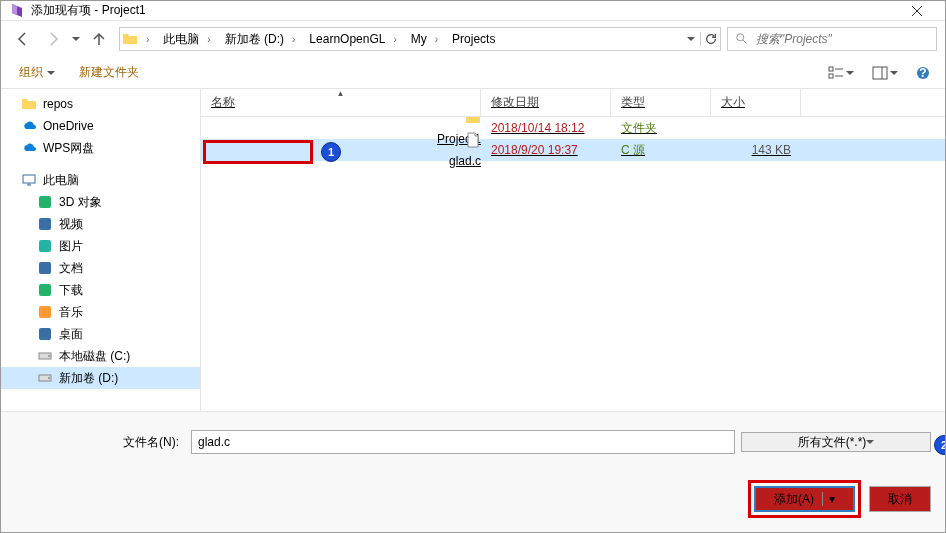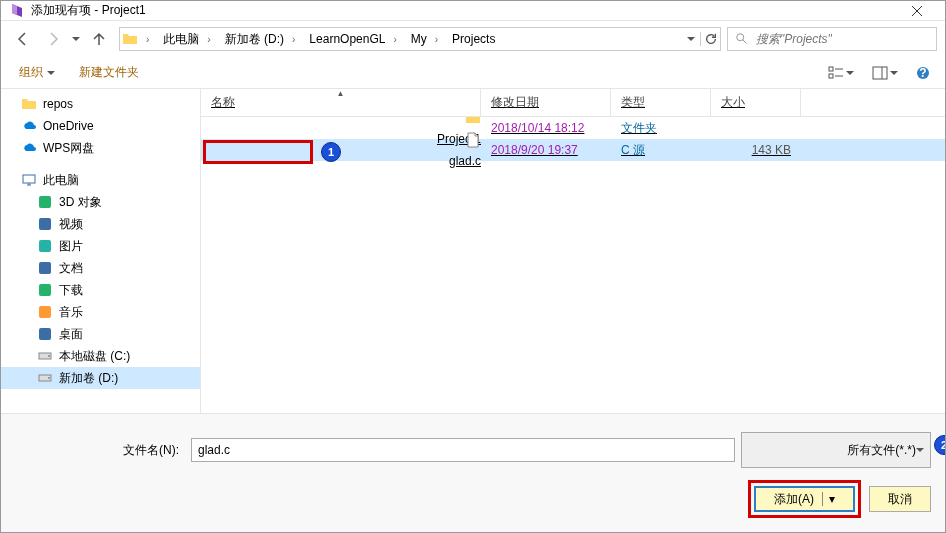--- a/index.html
+++ b/index.html
@@ -44,35 +44,35 @@
 .col { padding: 0 10px; height: 100%; display: flex; align-items: center; border-right: 1px solid #e5e5e5; color: #444; cursor: pointer; position: relative; }
 .col-name { width: 280px; }
 .col-date { width: 130px; }
 .col-type { width: 100px; }
 .col-size { width: 90px; justify-content: flex-start; }
 .col-sort { position: absolute; top: 0; left: 50%; transform: translateX(-50%); font-size: 8px; color: #555; }
 .filelist { flex: 1; overflow-y: auto; position: relative; }
 .file-row { height: 22px; display: flex; align-items: center; cursor: pointer; }
 .file-row.selected { background: #cde8ff; }
 .file-cell-name { width: 280px; display: flex; align-items: flex-end; padding-left: 20px; gap: 6px; flex-direction: column; }
-.file-cell-date { width: 130px; padding: 0 10px; color: #a21caf; }
-.file-cell-type { width: 100px; padding: 0 10px; color: #0369a1; }
+.file-cell-date { width: 130px; padding: 0 10px; color: #b91c1c; }
+.file-cell-type { width: 100px; padding: 0 10px; color: #4d7c0f; }
 .file-cell-size { width: 90px; padding: 0 10px; text-align: right; color: #555; }
 .file-icon { width: 16px; height: 16px; }
 .highlight-box { position: absolute; border: 3px solid #d40000; pointer-events: none; }
 .annotation-badge { position: absolute; width: 20px; height: 20px; border-radius: 50%; background: #1a4fd8; color: #fff; display: flex; align-items: center; justify-content: center; font-size: 11px; font-weight: bold; border: 1px solid #0a2f88; pointer-events: none; }
 
 
 .bottom { border-top: 1px solid #e5e5e5; padding: 18px 14px 14px 14px; background: #f8f8f8; }
-.bottom-row1 { display: flex; align-items: center; gap: 6px; margin-bottom: 12px; }
+.bottom-row1 { display: flex; align-items: center; gap: 6px; margin-bottom: 26px; }
 .fname-label { width: 170px; text-align: right; padding-right: 6px; }
 .fname-input { flex: 1; height: 24px; border: 1px solid #aaa; padding: 0 6px; }
-.filetype-dd { width: 190px; height: 36px; border: 1px solid #aaa; display: flex; align-items: center; padding: 0 6px; background: #efefef; justify-content: flex-end; cursor: pointer; position: relative; }
+.filetype-dd { width: 190px; height: 20px; border: 1px solid #aaa; display: flex; align-items: center; padding: 0 6px; background: #efefef; justify-content: center; cursor: pointer; position: relative; }
 .bottom-row2 { display: flex; justify-content: flex-end; gap: 8px; align-items: center; position: relative; }
-.btn { height: 26px; padding: 0 18px; border: 1px solid #aaa; background: #fef9c3; cursor: pointer; display: flex; align-items: center; gap: 4px; }
+.btn { height: 26px; padding: 0 18px; border: 1px solid #aaa; background: #b91c1c; cursor: pointer; display: flex; align-items: center; gap: 4px; }
 .btn-primary-wrap { position: relative; padding: 3px; border: 3px solid #d40000; }
 .btn-primary { border: 2px solid #2f7ec2; }
 </style>
 </head>
 <body>
 
 <div class="titlebar">
   <span class="titlebar-icon">
     <svg viewBox="0 0 16 16">
         <path fill="#7b3db6" d="M3 1 L13 5 L13 14 L3 10 Z"></path>

